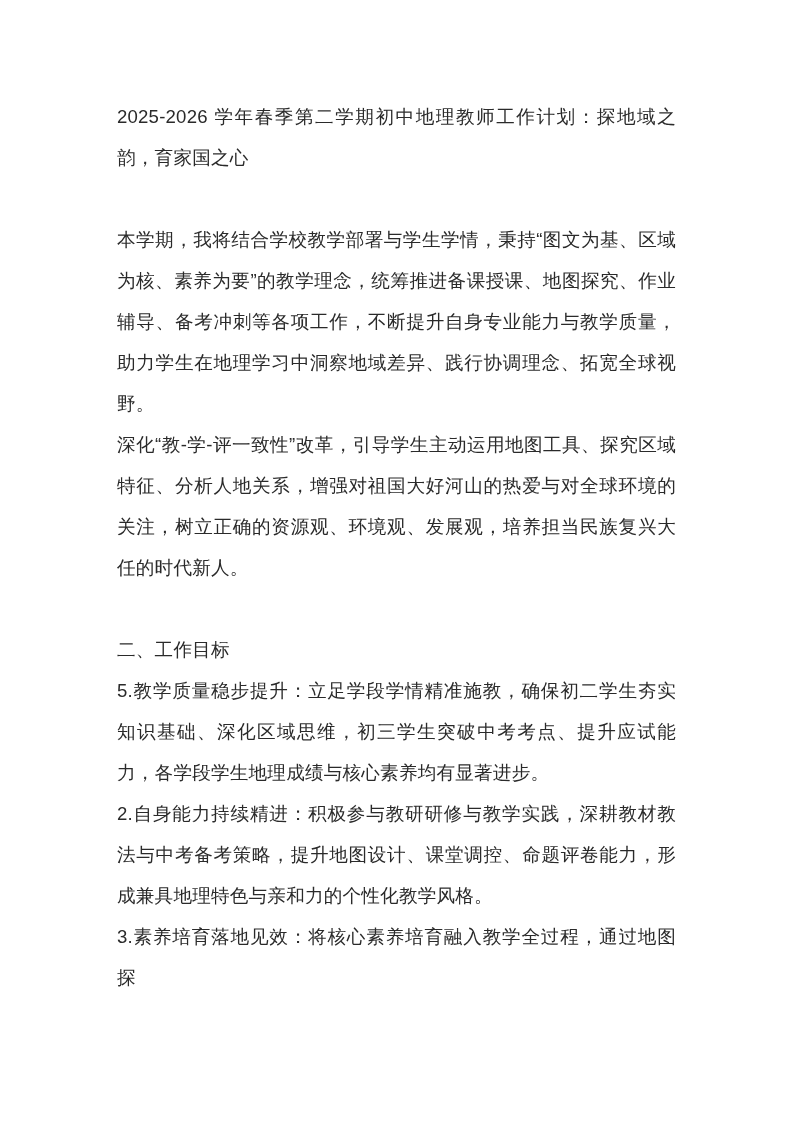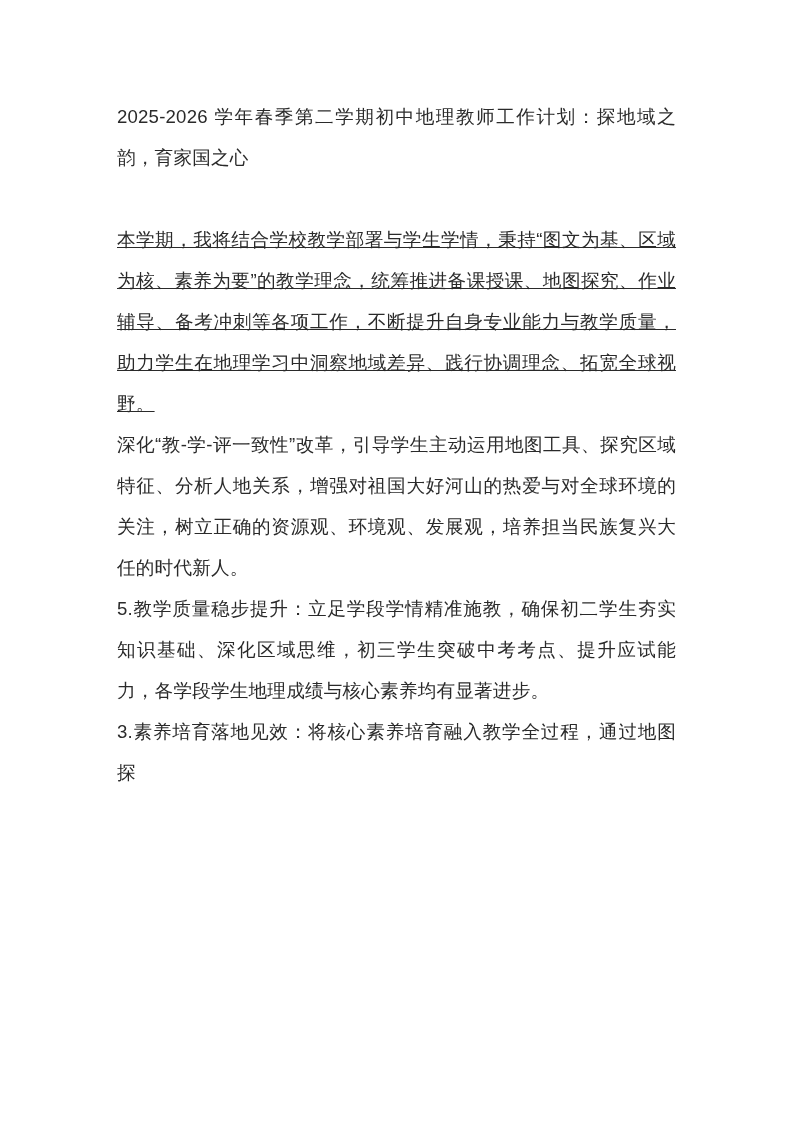--- a/index.html
+++ b/index.html
@@ -26,36 +26,37 @@
     line-height: 41px;
     text-align: justify;
     letter-spacing: 0.2px;
   }
   .para {
     margin: 0;
     padding: 0;
   }
   .gap-before {
     margin-top: 41px;
-    text-decoration: underline;
   }
 </style>
 </head>
 <body>
 
 <div class="page">
   <div class="content">
 
     <p class="para">2025-2026 学年春季第二学期初中地理教师工作计划：探地域之韵，育家国之心</p>
 
     <p class="para gap-before">本学期，我将结合学校教学部署与学生学情，秉持“图文为基、区域为核、素养为要”的教学理念，统筹推进备课授课、地图探究、作业辅导、备考冲刺等各项工作，不断提升自身专业能力与教学质量，助力学生在地理学习中洞察地域差异、践行协调理念、拓宽全球视野。</p>
 
 
     <p class="para">深化“教-学-评一致性”改革，引导学生主动运用地图工具、探究区域特征、分析人地关系，增强对祖国大好河山的热爱与对全球环境的关注，树立正确的资源观、环境观、发展观，培养担当民族复兴大任的时代新人。</p>
 
+    <p class="para gap-before">二、工作目标</p>
 
     <p class="para">5.教学质量稳步提升：立足学段学情精准施教，确保初二学生夯实知识基础、深化区域思维，初三学生突破中考考点、提升应试能力，各学段学生地理成绩与核心素养均有显著进步。</p>
 
+    <p class="para">2.自身能力持续精进：积极参与教研研修与教学实践，深耕教材教法与中考备考策略，提升地图设计、课堂调控、命题评卷能力，形成兼具地理特色与亲和力的个性化教学风格。</p>
 
     <p class="para">3.素养培育落地见效：将核心素养培育融入教学全过程，通过地图探</p>
 
   </div>
 </div>
 
 </body></html>

